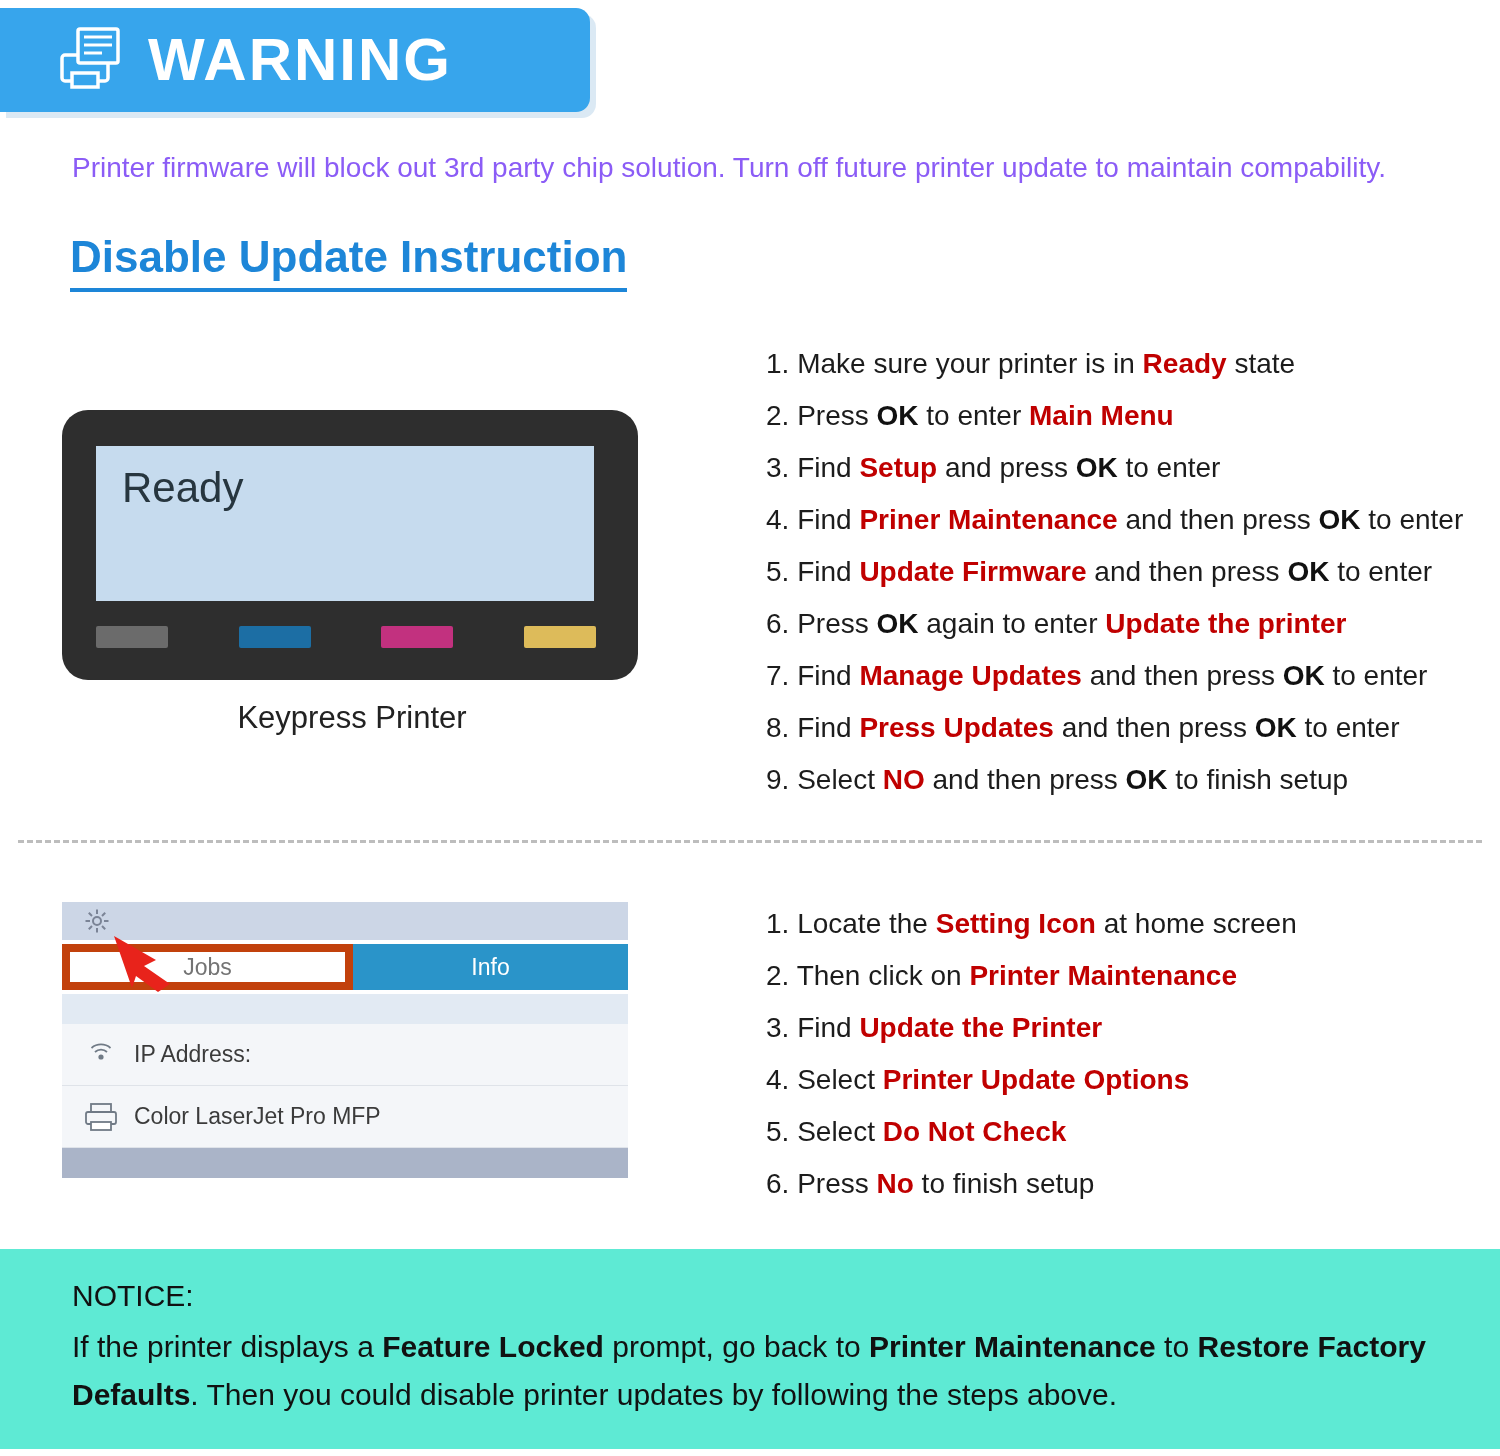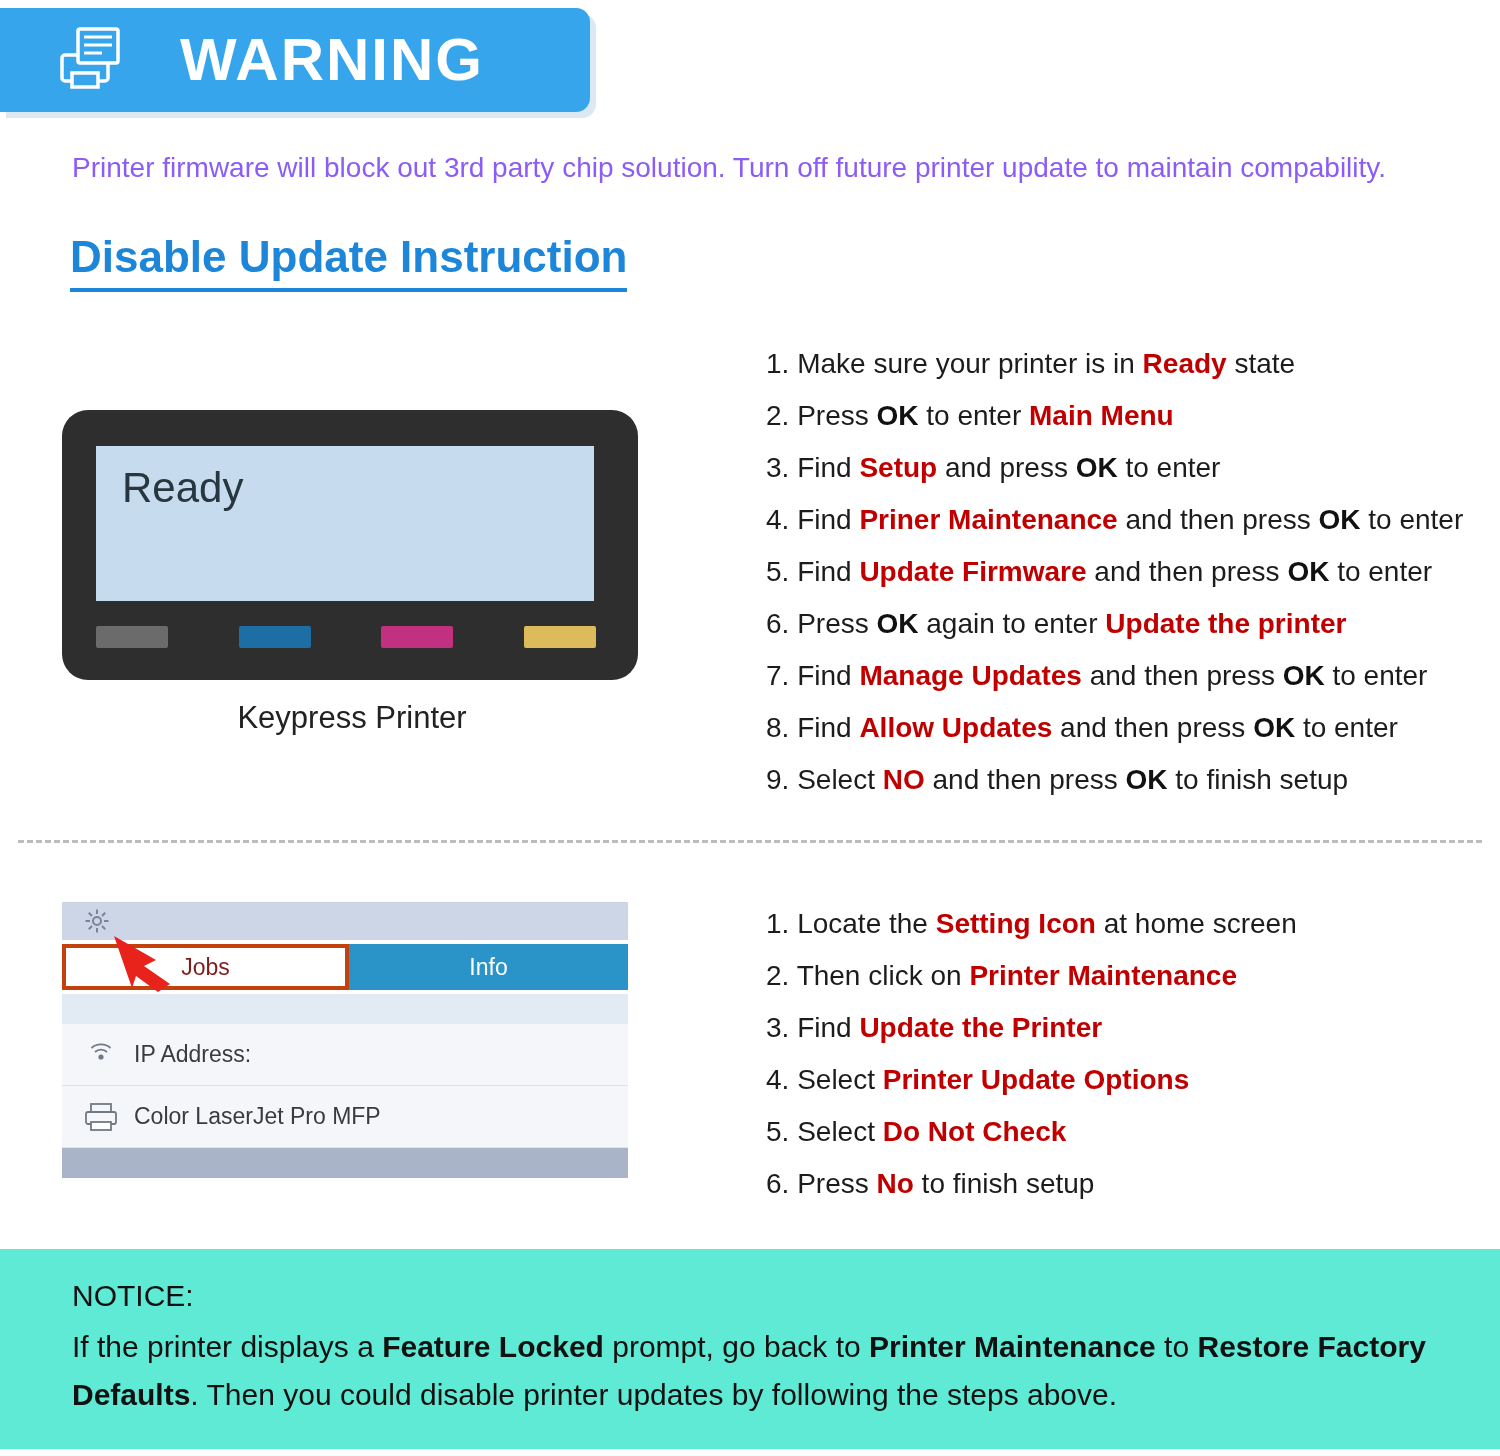--- a/index.html
+++ b/index.html
@@ -21,21 +21,20 @@
     position: absolute;
     left: 0;
     top: 8px;
     width: 590px;
     height: 104px;
     background: #37a5ec;
     border-radius: 0 14px 14px 0;
     display: flex;
     align-items: center;
     box-shadow: 6px 6px 0 rgba(190, 215, 235, 0.55);
-    gap: 32px;
   }
   .warning-icon {
     width: 70px;
     height: 70px;
     margin-left: 56px;
     margin-right: 22px;
     flex: 0 0 auto;
   }
   .warning-text {
     color: #ffffff;
@@ -182,22 +181,22 @@
     flex: 1;
     display: flex;
     align-items: center;
     justify-content: center;
     font-size: 23px;
     box-sizing: border-box;
     font-family: "Liberation Sans", sans-serif;
   }
   .tab.inactive {
     background: #ffffff;
-    border: 4px solid #c2410c;
-    color: #7f1d1d;
+    border: 8px solid #c2410c;
+    color: #737373;
   }
   .tab.active {
     background: #2a94c9;
     color: #ffffff;
   }
   .panel-strip {
     height: 30px;
     background: #e2eaf3;
     margin-top: 4px;
   }
@@ -288,21 +287,21 @@
 </div>
 
 <div class="steps-top">
     <div class="step"><span class="num">1. </span><span>Make sure your printer is in </span><span class="hl">Ready</span><span> state</span></div>
     <div class="step"><span class="num">2. </span><span>Press </span><span class="bold">OK</span><span> to enter </span><span class="hl">Main Menu</span></div>
     <div class="step"><span class="num">3. </span><span>Find </span><span class="hl">Setup</span><span> and press </span><span class="bold">OK</span><span> to enter</span></div>
     <div class="step"><span class="num">4. </span><span>Find </span><span class="hl">Priner Maintenance</span><span> and then press </span><span class="bold">OK</span><span> to enter</span></div>
     <div class="step"><span class="num">5. </span><span>Find </span><span class="hl">Update Firmware</span><span> and then press </span><span class="bold">OK</span><span> to enter</span></div>
     <div class="step"><span class="num">6. </span><span>Press </span><span class="bold">OK</span><span> again to enter </span><span class="hl">Update the printer</span></div>
     <div class="step"><span class="num">7. </span><span>Find </span><span class="hl">Manage Updates</span><span> and then press </span><span class="bold">OK</span><span> to enter</span></div>
-    <div class="step"><span class="num">8. </span><span>Find </span><span class="hl">Allow Updates</span><span> and then press </span><span class="bold">OK</span><span> to enter</span></div>
+    <div class="step"><span class="num">8. </span><span>Find </span><span class="hl">Press Updates</span><span> and then press </span><span class="bold">OK</span><span> to enter</span></div>
     <div class="step"><span class="num">9. </span><span>Select </span><span class="hl">NO</span><span> and then press </span><span class="bold">OK</span><span> to finish setup</span></div>
   </div>
 
 <div class="divider"></div>
 
 <div class="panel-figure">
   <div class="panel-topbar">
     <span class="gear-icon">
       <svg viewBox="0 0 26 26" width="26" height="26" aria-hidden="true">
         <circle cx="13" cy="13" r="4" fill="none" stroke="#7b8496" stroke-width="2"></circle>

